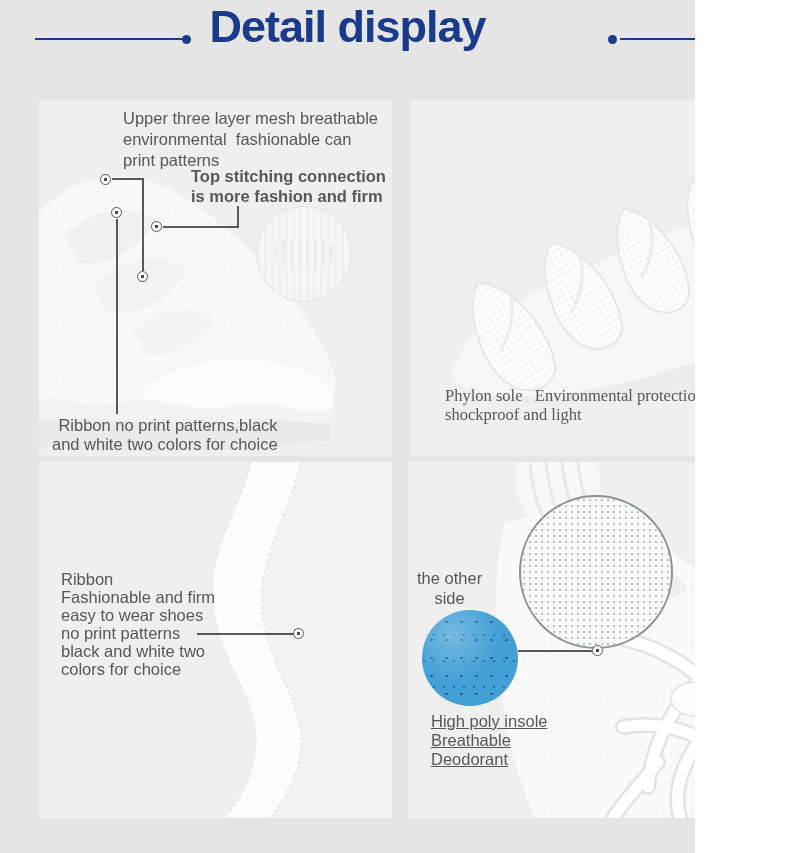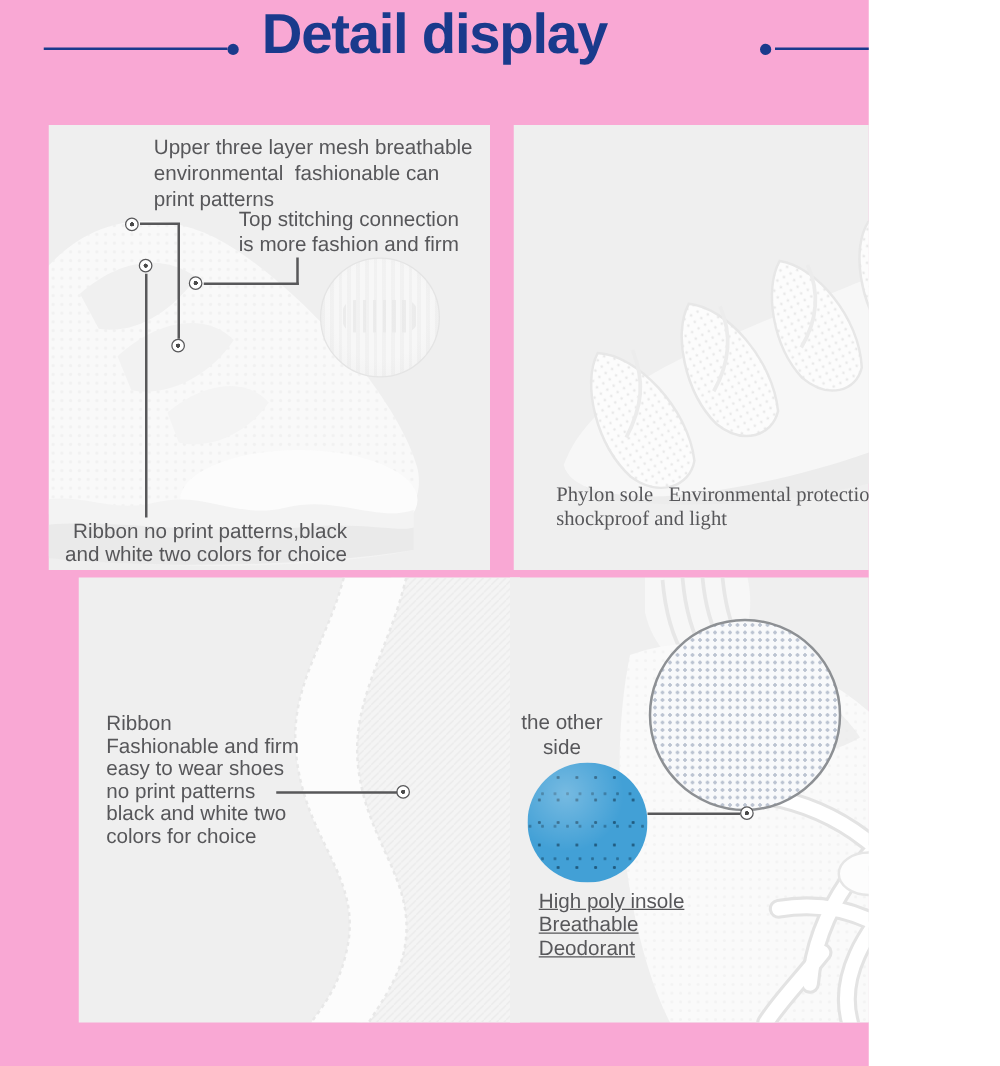--- a/index.html
+++ b/index.html
@@ -1,31 +1,31 @@
 <!DOCTYPE html>
 <html><head>
 <meta charset="utf-8">
 <style>
   html,body{margin:0;padding:0;background:#ffffff;}
-  .page{position:relative;width:695px;height:853px;background:#f9a8d4;overflow:hidden;
+  .page{position:relative;width:695px;height:853px;background:#e5e5e5;overflow:hidden;
         font-family:"Liberation Sans","DejaVu Sans",sans-serif;}
   
   .title{position:absolute;left:0;right:0;top:1px;margin:0;text-align:center;
          font-size:45px;font-weight:bold;letter-spacing:-1px;color:#1a3a8c;}
   .decor-line{position:absolute;height:2px;background:#1a3a8c;top:38px;}
   .decor-line.left{left:35px;width:147px;}
   .decor-line.right{left:620px;width:146px;}
   .decor-dot{position:absolute;width:9px;height:9px;border-radius:50%;background:#1a3a8c;top:35px;}
   .decor-dot.left{left:182px;}
   .decor-dot.right{left:608px;}
   
   .panel{position:absolute;width:353px;height:356px;background:#efefef;overflow:hidden;}
   .p1{left:39px;top:100px;}
   .p2{left:411px;top:100px;font-family:Liberation Serif, serif;}
-  .p3{left:39px;top:462px;margin-left:24px;}
+  .p3{left:39px;top:462px;}
   .p4{left:408px;top:462px;}
   .photo{position:absolute;left:0;top:0;width:353px;height:356px;}
   
   .note{position:absolute;color:#57575a;font-size:16.5px;white-space:pre;}
   
   .cline{position:absolute;background:#58585a;}
   .marker{position:absolute;width:11px;height:11px;box-sizing:border-box;
           border:1.5px solid #58585a;border-radius:50%;
           background:radial-gradient(circle,#4a4a4a 0 1.6px,#ffffff 1.8px);}
   
@@ -77,21 +77,21 @@
       <path d="M-20,322 C40,312 120,330 200,322 C250,317 280,326 292,322 L292,340 C210,354 60,356 -20,344 Z" fill="#eaeaea"></path>
     </svg>
 
     <div class="magnifier stitch-zoom">
       <span class="stitch-rows"></span>
     </div>
 
     <div class="note" style="left:84px;top:8px;line-height:21px;">Upper three layer mesh breathable
 environmental  fashionable can
 print patterns</div>
-    <div class="note" style="left:152px;top:66px;line-height:20px;">Top stitching connection
+    <div class="note" style="left:152px;top:66px;line-height:20px;font-weight:bold;">Top stitching connection
 is more fashion and firm</div>
     <div class="note" style="left:13px;top:316px;line-height:19px;text-align:right;">Ribbon no print patterns,black
 and white two colors for choice</div>
 
     <span class="cline" style="left:73px;top:78px;width:32px;height:2px;"></span>
     <span class="cline" style="left:103px;top:79px;width:2px;height:92px;"></span>
     <span class="cline" style="left:124px;top:126px;width:76px;height:2px;"></span>
     <span class="cline" style="left:198px;top:106px;width:2px;height:22px;"></span>
     <span class="cline" style="left:77px;top:119px;width:2px;height:195px;"></span>
 

